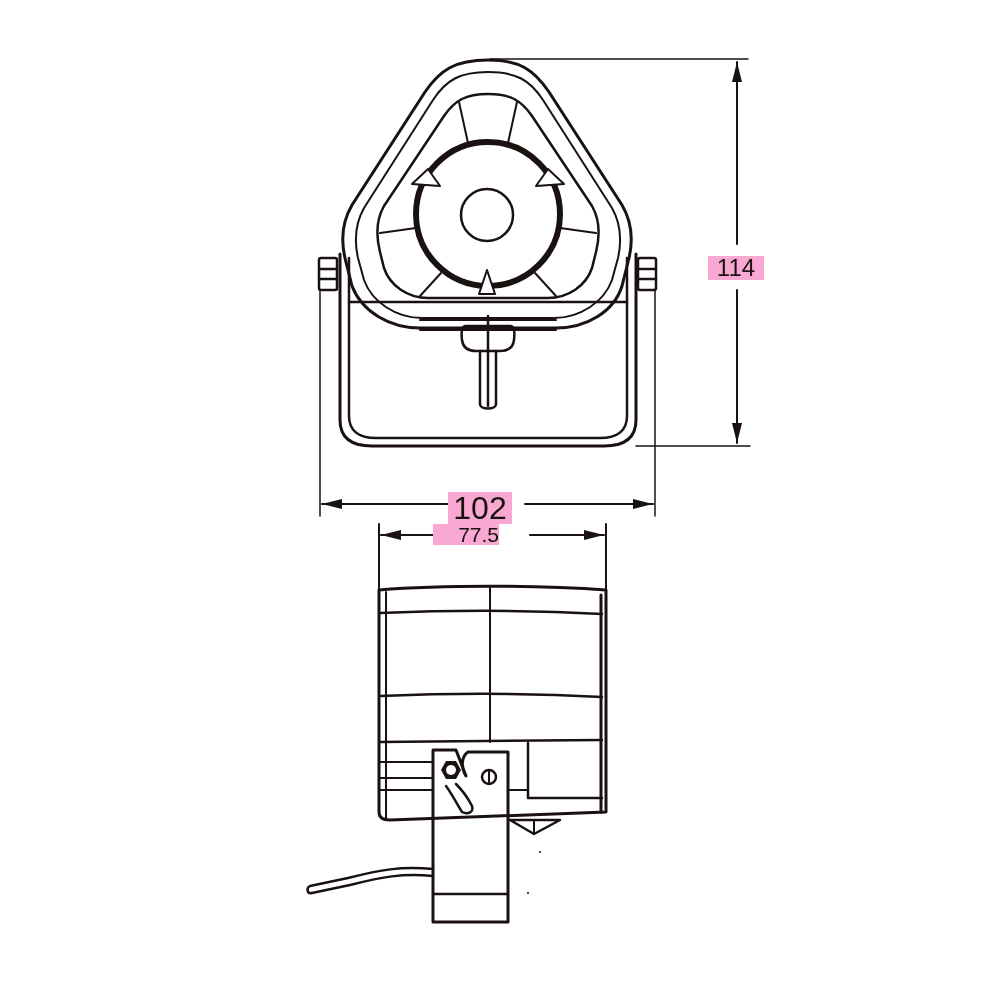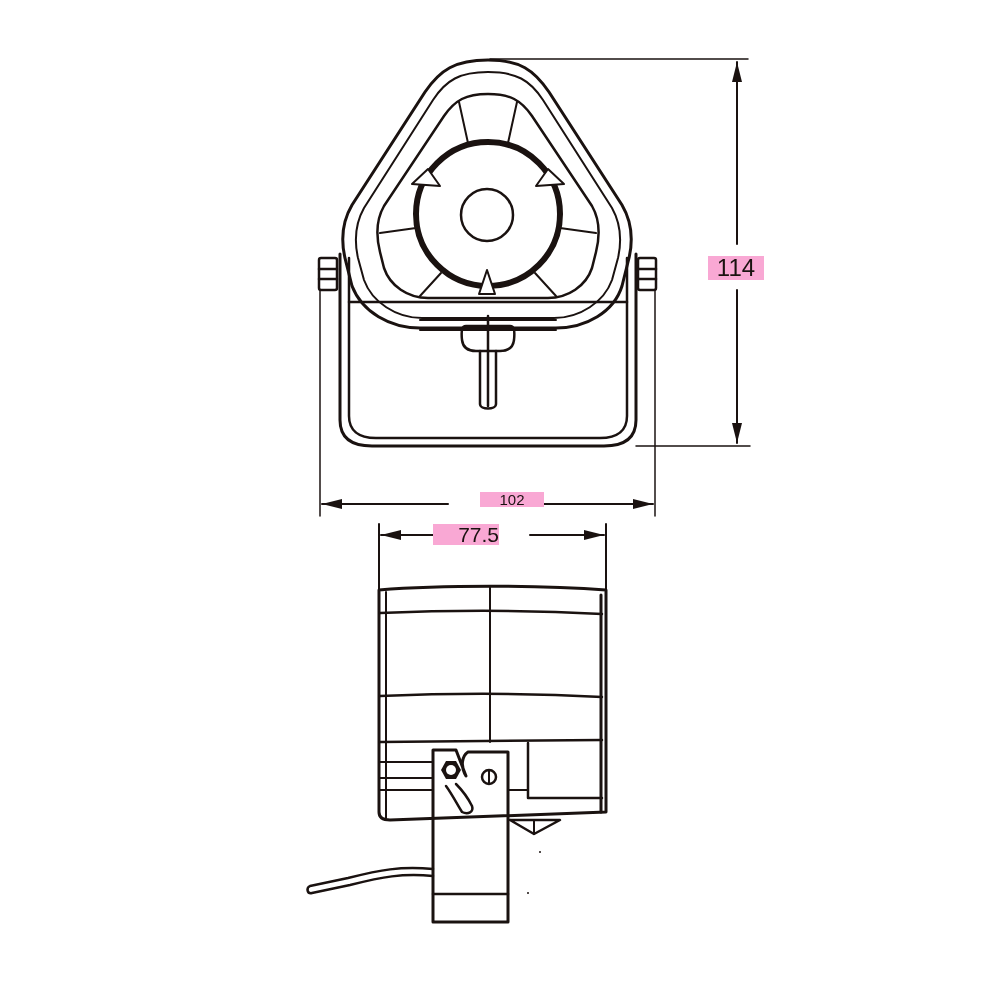--- a/index.html
+++ b/index.html
@@ -1,20 +1,20 @@
 <!DOCTYPE html>
 <html><head>
 <meta charset="utf-8">
 <style>
   html, body { margin: 0; padding: 0; background: #ffffff; }
   body { width: 1000px; height: 1000px; position: relative; overflow: hidden; font-family: "Liberation Sans", sans-serif; }
   #canvas { position: absolute; left: 0; top: 0; width: 1000px; height: 1000px; }
   .dim-label { position: absolute; font-family: "Liberation Sans", sans-serif; color: #1a1210; background: #f9a8d4; line-height: 1; text-align: center; }
   #dim-114 { left: 708px; top: 256px; font-size: 24px; width: 56px; }
-  #dim-102 { left: 480px; top: 492px; font-size: 15px; width: 64px; }
+  #dim-102 { left: 448px; top: 492px; font-size: 32px; width: 64px; }
   #dim-775 { left: 433px; top: 524px; font-size: 21px; width: 66px; text-align: right; }
   svg .ln { fill: none; stroke: #1a1210; stroke-linecap: round; stroke-linejoin: round; }
 </style>
 </head>
 <body>
 
 <svg id="canvas" viewBox="0 0 1000 1000" xmlns="http://www.w3.org/2000/svg">
   <defs>
     <marker id="arr" viewBox="0 0 10 10" refX="10" refY="5" markerWidth="10" markerHeight="10" orient="auto-start-reverse">
       <path d="M0,2.5 L10,5 L0,7.5 Z" fill="#1a1210"></path>

